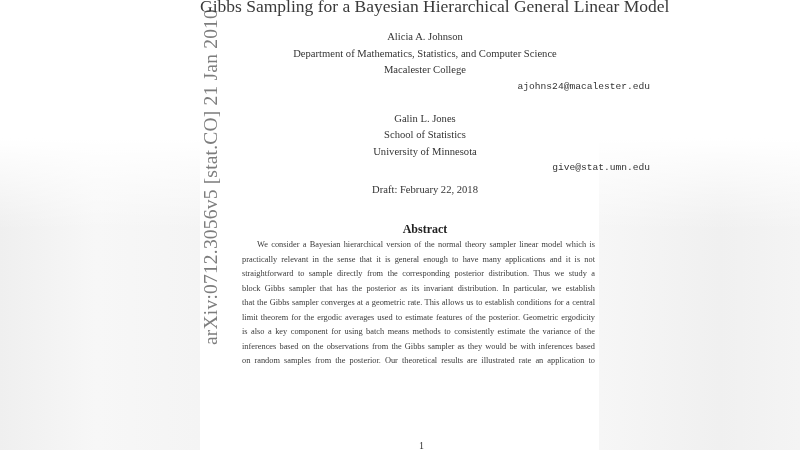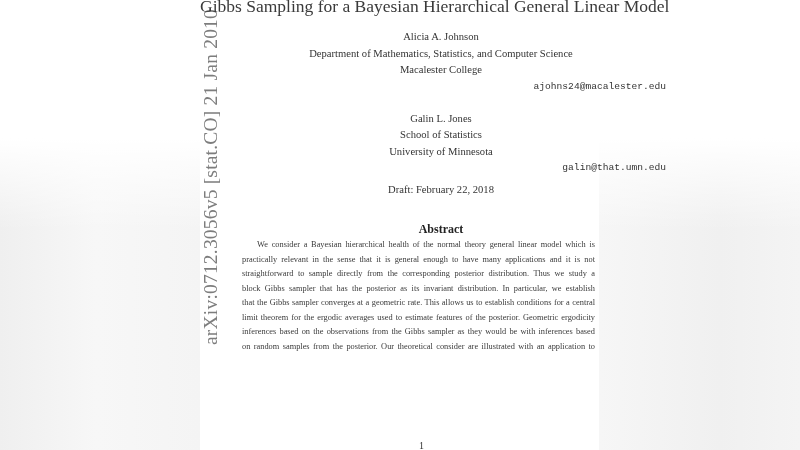--- a/index.html
+++ b/index.html
@@ -17,21 +17,21 @@
       position:absolute; left:0; top:0; width:800px; height:230px;
       background: linear-gradient(180deg, #ffffff 0%, #ffffff 60%, rgba(255,255,255,0) 100%);
     }
     .arxiv-stamp {
       position:absolute; left:211px; top:177px;
       transform: translate(-50%,-50%) rotate(-90deg);
       white-space:nowrap;
       font-size:19.5px; color:#7d7d7d; letter-spacing:0.2px;
     }
     .center-line {
-      position:absolute; left:216px; width:450px; text-align:center; white-space:nowrap;
+      position:absolute; left:200px; width:450px; text-align:center; white-space:nowrap;
     }
     .title { top:-5px; font-size:17.5px; color:#3a3a3a; left:200px; width:450px; }
     .small { font-size:10.6px; color:#333; }
     .mono { font-family:"Liberation Mono", "DejaVu Sans Mono", monospace; font-size:9.6px; color:#333;text-align:right; }
     .abstract-head { font-size:12px; font-weight:bold; color:#222; }
     .abstract-body {
       position:absolute; left:242px; top:238px; width:353px;
       font-size:8.35px; line-height:14.5px; color:#3a3a3a;
       text-align:justify;
     }
@@ -51,30 +51,31 @@
 <div class="center-line title" style="left:200px;width:450px;top:-4px;">Gibbs Sampling for a Bayesian Hierarchical General Linear Model</div>
 
 <div class="center-line small" style="top:31px;">Alicia A. Johnson</div>
 <div class="center-line small" style="top:48px;">Department of Mathematics, Statistics, and Computer Science</div>
 <div class="center-line small" style="top:64px;">Macalester College</div>
 <div class="center-line mono" style="top:81px;">ajohns24@macalester.edu</div>
 
 <div class="center-line small" style="top:113px;">Galin L. Jones</div>
 <div class="center-line small" style="top:129px;">School of Statistics</div>
 <div class="center-line small" style="top:146px;">University of Minnesota</div>
-<div class="center-line mono" style="top:162px;">galin@that.umn.edu</div>
+<div class="center-line mono" style="top:162px;">give@stat.umn.edu</div>
 
 <div class="center-line small" style="top:184px;">Draft: February 22, 2018</div>
 
 <div class="center-line abstract-head" style="top:222px;">Abstract</div>
 
 <div class="abstract-body">
-  <span class="ln first">We consider a Bayesian hierarchical health of the normal theory general linear model which is</span>
+  <span class="ln first">We consider a Bayesian hierarchical version of the normal theory sampler linear model which is</span>
   <span class="ln">practically relevant in the sense that it is general enough to have many applications and it is not</span>
   <span class="ln">straightforward to sample directly from the corresponding posterior distribution.  Thus we study a</span>
   <span class="ln">block Gibbs sampler that has the posterior as its invariant distribution.  In particular, we establish</span>
   <span class="ln">that the Gibbs sampler converges at a geometric rate. This allows us to establish conditions for a central</span>
   <span class="ln">limit theorem for the ergodic averages used to estimate features of the posterior. Geometric ergodicity</span>
+  <span class="ln">is also a key component for using batch means methods to consistently estimate the variance of the</span>
   <span class="ln">inferences based on the observations from the Gibbs sampler as they would be with inferences based</span>
-  <span class="ln">on random samples from the posterior.  Our theoretical consider are illustrated with an application to</span>
+  <span class="ln">on random samples from the posterior.  Our theoretical results are illustrated rate an application to</span>
 </div>
 
 <div class="page-num">1</div>
 
 </body></html>

